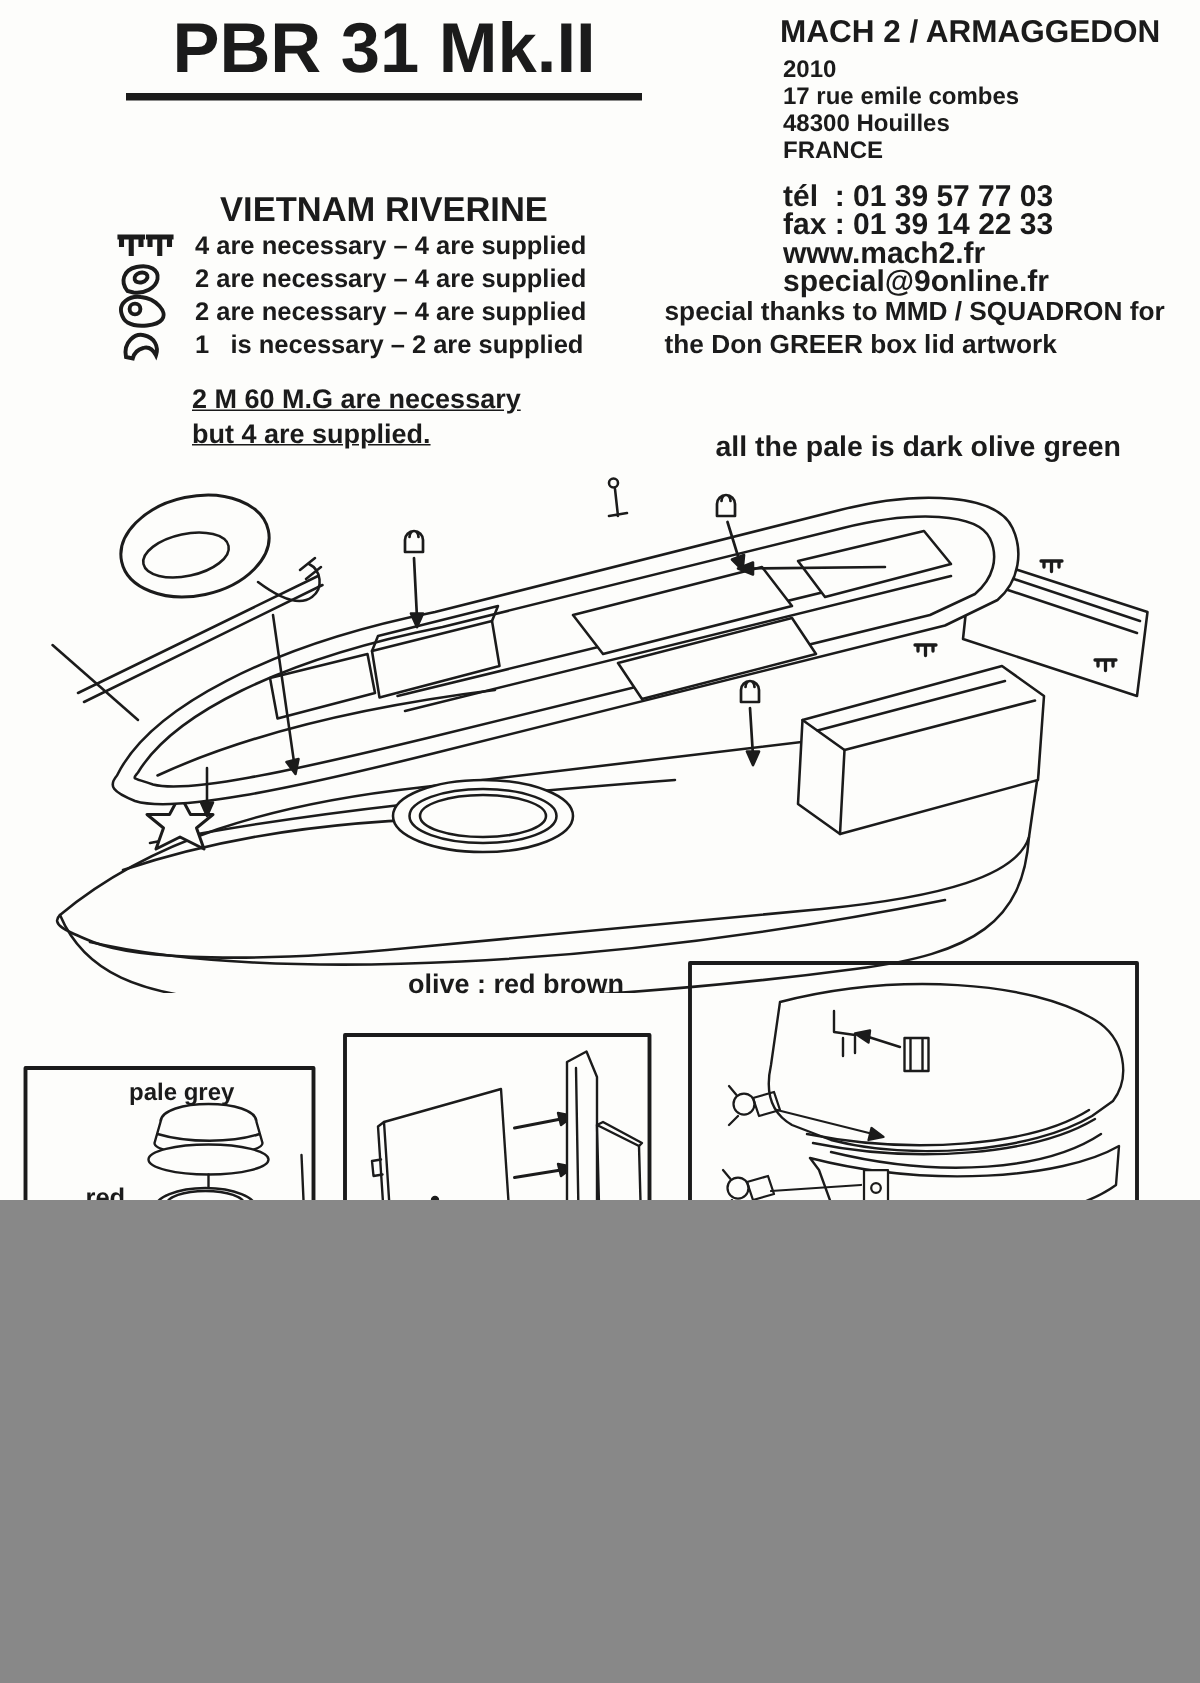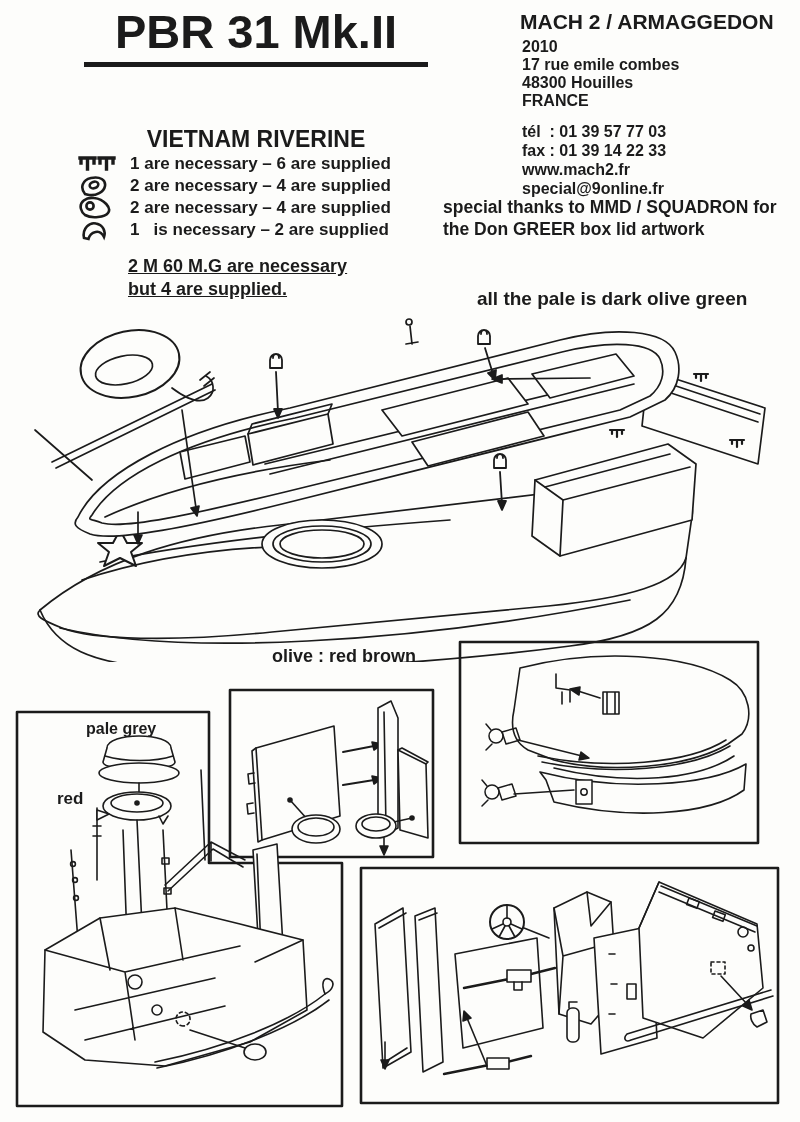--- a/index.html
+++ b/index.html
@@ -2,42 +2,42 @@
 <html><head>
 <meta charset="utf-8">
 <style>
   :root{
     --ink:#1b1b1b;
     --paper:#fdfdfb;
   }
   html,body{margin:0;padding:0;background:#888;}
   .page{
     position:relative;
-    width:800px;height:1122px;
+    width:800px;height:800px;
     margin:0 auto;
     background:var(--paper);
     font-family:"Liberation Sans", sans-serif;
     color:var(--ink);
     overflow:hidden;
   }
   .abs{position:absolute;}
   .pre{white-space:pre;}
 
   .main-title{left:86px;top:4px;width:340px;font-size:47px;font-weight:bold;letter-spacing:0px;text-align:center;}
   .title-rule{left:84px;top:62px;width:344px;height:5px;background:var(--ink);}
   .subtitle{left:96px;top:82px;width:320px;text-align:center;font-size:23px;font-weight:bold;line-height:26px;margin-top:44px;}
 
   .parts-row{height:20px;font-size:17px;font-weight:bold;display:flex;align-items:center;}
   .parts-icon{display:inline-block;margin-right:12px;}
   .parts-text{display:inline-block;}
   .mg-note{left:128px;top:255px;width:300px;font-size:18px;font-weight:bold;line-height:23px;text-decoration:underline;}
 
   .pub-name{left:520px;top:10px;width:280px;font-size:21px;font-weight:bold;}
   .pub-lines{left:522px;top:38px;width:260px;font-size:16px;font-weight:bold;line-height:18px;}
-  .pub-contact{left:522px;top:122px;width:260px;font-size:16px;font-weight:bold;line-height:19px;}
+  .pub-contact{left:522px;top:122px;width:260px;font-size:20px;font-weight:bold;line-height:19px;}
   .credits{left:443px;top:196px;width:360px;font-size:17.5px;font-weight:bold;line-height:22px;}
 
   .note-olive{left:477px;top:288px;font-size:19px;font-weight:bold;}
   .note-hull{left:272px;top:646px;font-size:18px;font-weight:bold;}
   .note-palegrey{left:86px;top:720px;font-size:16px;font-weight:bold;}
   .note-red{left:57px;top:789px;font-size:17px;font-weight:bold;}
 
   svg.draw{display:block;}
 </style>
 </head>
@@ -70,21 +70,21 @@
   </div>
 
   <div class="abs" style="left:78px;top:154px;">
     <div class="parts-row">
       <svg class="parts-icon draw" width="40" height="20" viewBox="0 0 40 20">
         <g stroke="#1b1b1b" fill="none" stroke-width="3.4" stroke-linecap="square">
           <path d="M2,4 H17 M3,4 V9 M16,4 V9 M9.5,4 V15"></path>
           <path d="M21,4 H36 M22,4 V9 M35,4 V9 M28.5,4 V15"></path>
         </g>
       </svg>
-      <span class="parts-text pre">1 are necessary – 6 are supplied</span>
+      <span class="parts-text pre">4 are necessary – 4 are supplied</span>
     </div>
     <div class="parts-row" style="margin-top:2px;">
       <svg class="parts-icon draw" width="40" height="22" viewBox="0 0 40 22">
         <g stroke="#1b1b1b" fill="none" stroke-width="2.6">
           <path d="M7,19 C2,13 4,5 13,3 C22,1 28,5 27,11 C26,17 18,21 11,20 Z"></path>
           <ellipse cx="16" cy="10" rx="4.4" ry="3.2" transform="rotate(-18 16 10)"></ellipse>
         </g>
       </svg>
       <span class="parts-text pre">2 are necessary – 4 are supplied</span>
     </div>

